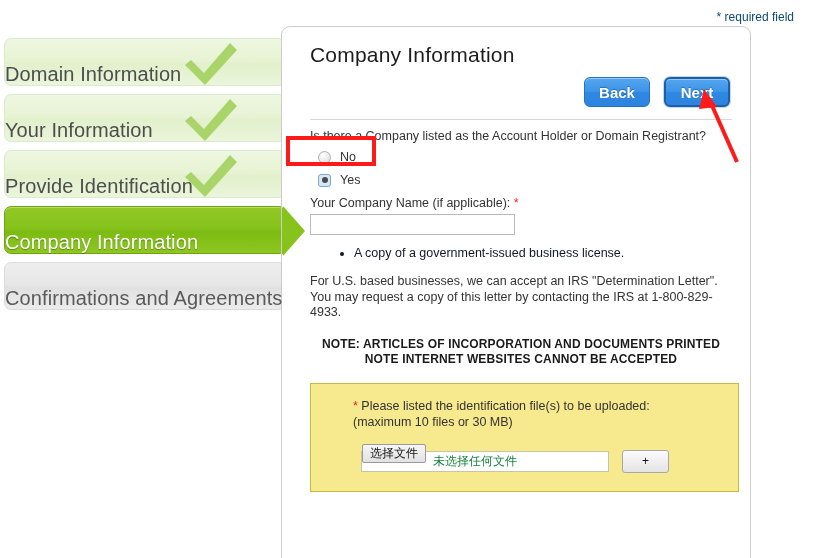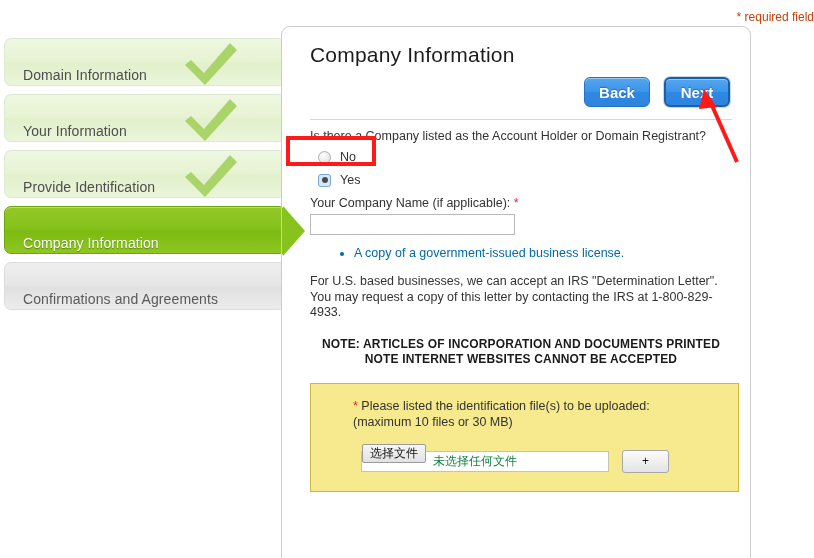--- a/index.html
+++ b/index.html
@@ -13,22 +13,22 @@
     position: relative;
     background: #ffffff;
     font-family: "Liberation Sans", sans-serif;
     overflow: hidden;
   }
 
   
   #required-note {
     position: absolute;
     top: 10px;
-    right: 0;
-    color: #c2410c;
+    right: 20px;
+    color: #0c4a6e;
     font-size: 12px;
     line-height: 14px;
     white-space: nowrap;
   }
 
   
   #steps {
     position: absolute;
     left: 4px;
     top: 38px;
@@ -40,22 +40,21 @@
     margin-bottom: 8px;
     border-radius: 7px;
     box-sizing: border-box;
     display: flex;
     align-items: center;
     overflow: visible;
   }
   .step .step-label {
     position: relative;
     z-index: 3;
-    padding-left: 18px;
-    font-size: 14px;
+    font-size: 20px;
     color: #4a4a4a;
     letter-spacing: .1px;
     margin-top: 25px;
   }
 
   
   .step.done {
     background: linear-gradient(to bottom, #eef7e0 0%, #e7f3d3 48%, #e2f0cb 52%, #eaf5da 100%);
     border: 1px solid #dbead0;
   }
@@ -242,21 +241,21 @@
     color: #333333;
     line-height: 15.5px;
     margin: 13px 0 0 0;
   }
   ul.doc-list {
     margin: 10px 0 0 0;
     padding-left: 44px;
   }
   ul.doc-list li {
     font-size: 12.5px;
-    color: #0369a1;
+    color: #0f172a;
     line-height: 16px;
   }
 
   #note-text {
     margin: 16px 6px 0 6px;
     text-align: center;
     font-size: 12px;
     font-weight: bold;
     color: #1a1a1a;
     line-height: 15px;

